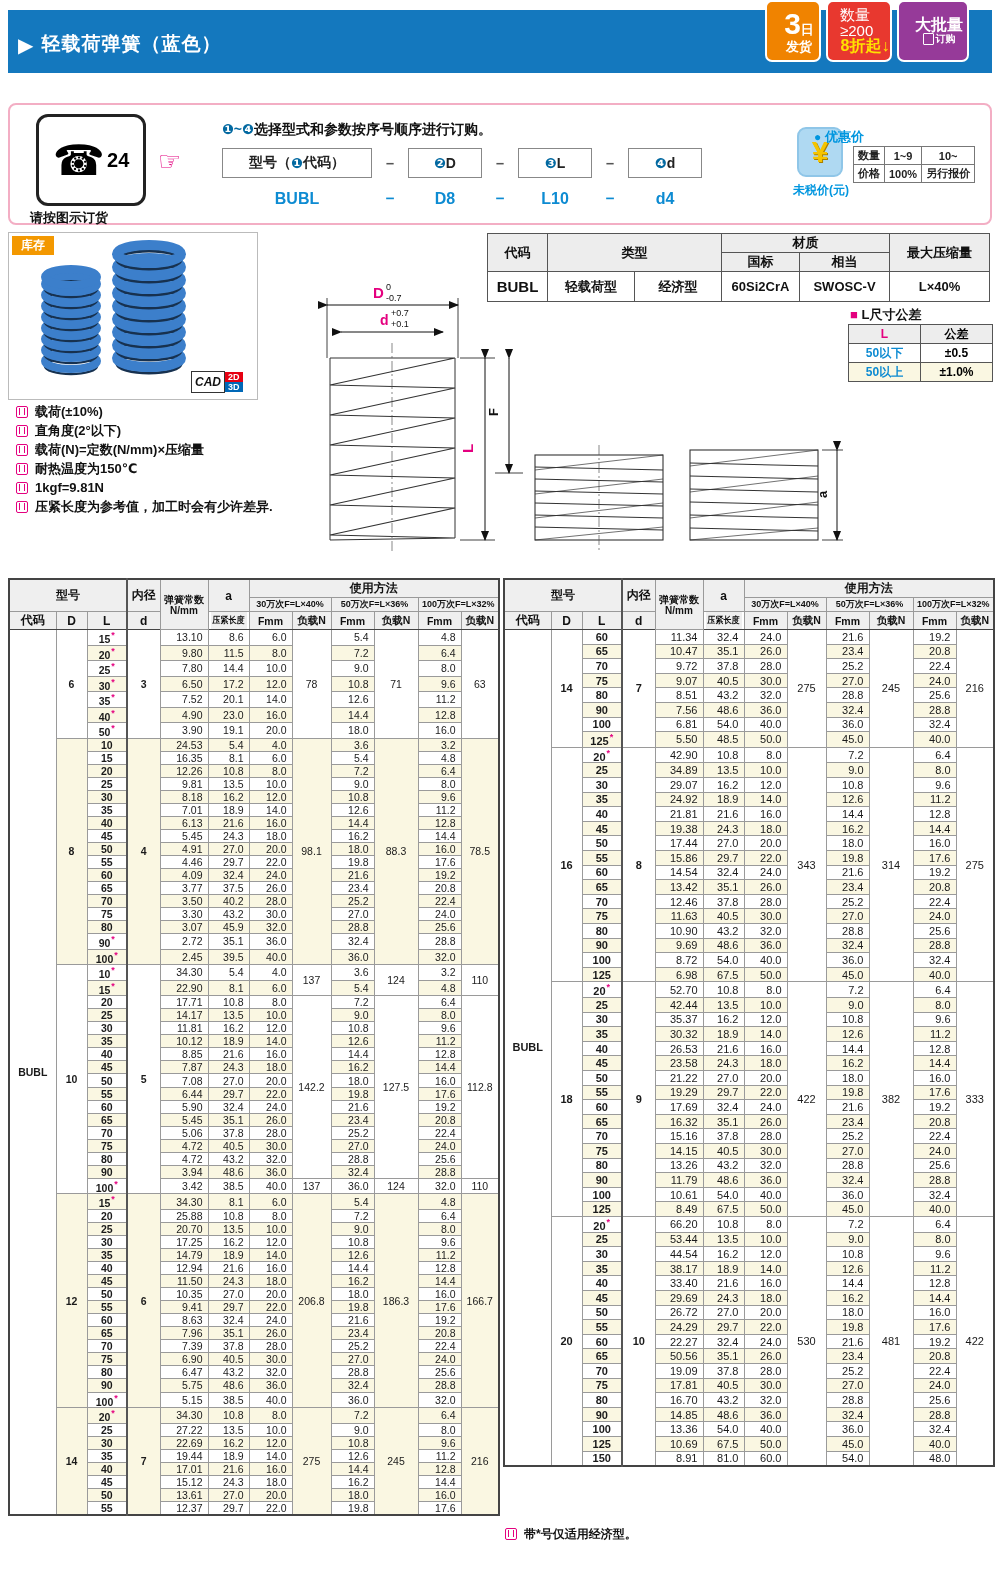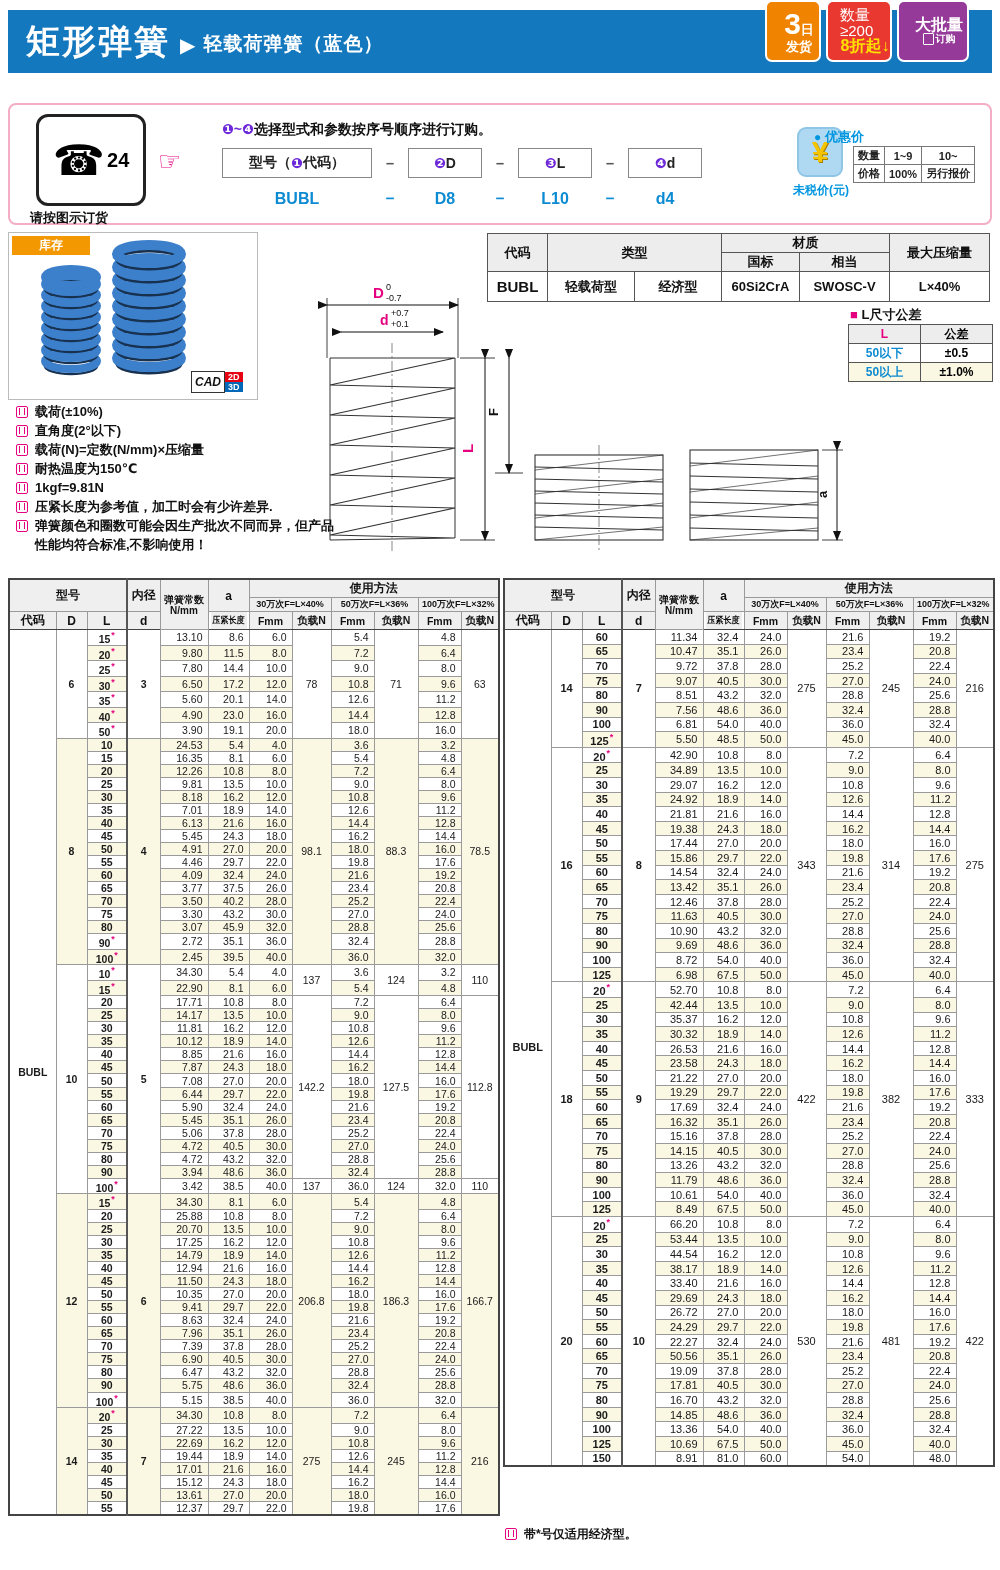--- a/index.html
+++ b/index.html
@@ -28,41 +28,41 @@
 
   
   #orderPanel { left:8px; top:103px; width:984px; height:122px; border:2px solid #F3AEC4; border-radius:8px; background:#fff; }
   #phoneBox { left:36px; top:114px; width:110px; height:92px; border:3px solid #222; border-radius:12px;
     display:flex; align-items:center; justify-content:center; }
   #phoneBox .ph { font-size:42px; }
   #phoneBox .n24 { font-size:20px; font-weight:bold; margin-left:2px; }
   #orderCaption { left:30px; top:209px; font-size:13px; font-weight:bold; color:#111; }
   #handIcon { left:158px; top:146px; font-size:26px; color:#E4007F; }
   #orderInstr { left:222px; top:121px; font-size:14px; font-weight:bold; color:#111; }
-  .cnum { color:#6d28d9; font-weight:bold; }
+  .cnum { color:#0369a1; font-weight:bold; }
   #orderBoxes { left:222px; top:148px; display:flex; align-items:center; }
   .obox { border:1.5px solid #888; background:#fff; height:30px; display:flex; align-items:center; justify-content:center;
     font-size:14px; font-weight:bold; color:#222; }
   .obox.w1 { width:150px; } .obox.w2 { width:74px; }
   .odash { width:36px; text-align:center; font-size:15px; font-weight:bold; color:#555; }
   #orderExample { left:222px; top:188px; display:flex; align-items:center; color:#0D8BD2; font-weight:bold; font-size:16px; }
   #orderExample span { display:inline-block; text-align:center; }
   
   #yenBox { left:797px; top:127px; width:46px; height:50px; background:#AFD9F2; border:2px solid #8FC6E8; border-radius:9px;
     display:flex; align-items:center; justify-content:center; }
   #yenBox .yen { color:#F5C400; font-size:30px; font-weight:bold; text-shadow:1px 1px 0 #a97f00; }
   #taxNote { left:793px; top:182px; font-size:12px; font-weight:bold; color:#0096DF; }
   #priceHead { left:814px; top:128px; font-size:13px; font-weight:bold; color:#0096DF; }
   #priceHead .dot { font-size:12px; }
   #priceTable { left:853px; top:146px; border-collapse:collapse; }
   #priceTable td { border:1px solid #777; font-size:11px; color:#222; text-align:center; padding:1px 4px; height:15px; font-weight:bold; }
 
   
   #stockBox { left:8px; top:232px; width:250px; height:168px; border:1px solid #bbb; background:#fff; }
-  #stockTag { left:12px; top:236px; background:#F39800; color:#fff; font-size:12px; font-weight:bold; padding:1px 27px; }
+  #stockTag { left:12px; top:236px; background:#F39800; color:#fff; font-size:12px; font-weight:bold; padding:1px 9px; }
   #cadBadge { left:191px; top:371px; display:flex; align-items:center; }
   #cadBadge .cad { border:1.5px solid #333; font-size:12px; font-weight:bold; font-style:italic; padding:3px 3px; background:#fff; color:#111; }
   #cadBadge .dd { display:flex; flex-direction:column; }
   #cadBadge .d2 { background:#E60012; color:#fff; font-size:9px; font-weight:bold; padding:0 3px; }
   #cadBadge .d3 { background:#0068B7; color:#fff; font-size:9px; font-weight:bold; padding:0 3px; }
 
   
   #notes { left:16px; top:402px; width:330px; }
   .note-li { position:relative; padding-left:19px; font-size:13px; font-weight:bold; color:#111; line-height:19px; }
   .note-ico { position:absolute; left:0; top:3.5px; width:12px; height:12px; border:1.6px solid #E4007F; border-radius:2px;
@@ -115,21 +115,20 @@
   #footNote { left:505px; top:1524px; }
 
   
   #drawWrap { left:295px; top:268px; width:560px; height:310px; }
   svg text { font-family:"Liberation Sans","DejaVu Sans",sans-serif; }
 </style>
 </head>
 <body>
 
 <div id="banner" class="abs">
-  <span class="t1">矩形弹簧</span>
   <span class="tri">▶</span>
   <span class="t2">轻载荷弹簧（蓝色）</span>
 </div>
 <div id="badge1" class="badge abs">
   <span class="big"><span>3</span><small>日</small></span>
   <span class="sub">发货</span>
 </div>
 <div id="badge2" class="badge abs">
   <span class="l1">数量≥200</span>
   <span class="l2"><span>8折起</span><span>↓</span></span>
@@ -377,23 +376,20 @@
       </span>载荷(N)=定数(N/mm)×压缩量</div>
     <div class="note-li"><span class="note-ico">
         <i></i>
       </span>耐热温度为150℃</div>
     <div class="note-li"><span class="note-ico">
         <i></i>
       </span>1kgf=9.81N</div>
     <div class="note-li"><span class="note-ico">
         <i></i>
       </span>压紧长度为参考值，加工时会有少许差异.</div>
-    <div class="note-li"><span class="note-ico">
-        <i></i>
-      </span>弹簧颜色和圈数可能会因生产批次不同而异，但产品性能均符合标准,不影响使用！</div>
   </div>
 
 <div id="specLeftWrap" class="abs">
   <table id="specLeft" class="spec">
       <colgroup>
         <col style="width: 47px;">
         <col style="width: 31px;">
         <col style="width: 40px;">
         <col style="width: 33px;">
         <col style="width: 48px;">
@@ -466,21 +462,21 @@
         <tr>
           <td class="lcol">30<span class="star">*</span></td>
           <td class="num">6.50</td>
           <td class="num">17.2</td>
           <td class="num">12.0</td>
           <td class="num">10.8</td>
           <td class="num">9.6</td>
         </tr>
         <tr>
           <td class="lcol">35<span class="star">*</span></td>
-          <td class="num">5.60</td>
+          <td class="num">7.52</td>
           <td class="num">20.1</td>
           <td class="num">14.0</td>
           <td class="num">12.6</td>
           <td class="num">11.2</td>
         </tr>
         <tr>
           <td class="lcol">40<span class="star">*</span></td>
           <td class="num">4.90</td>
           <td class="num">23.0</td>
           <td class="num">16.0</td>

